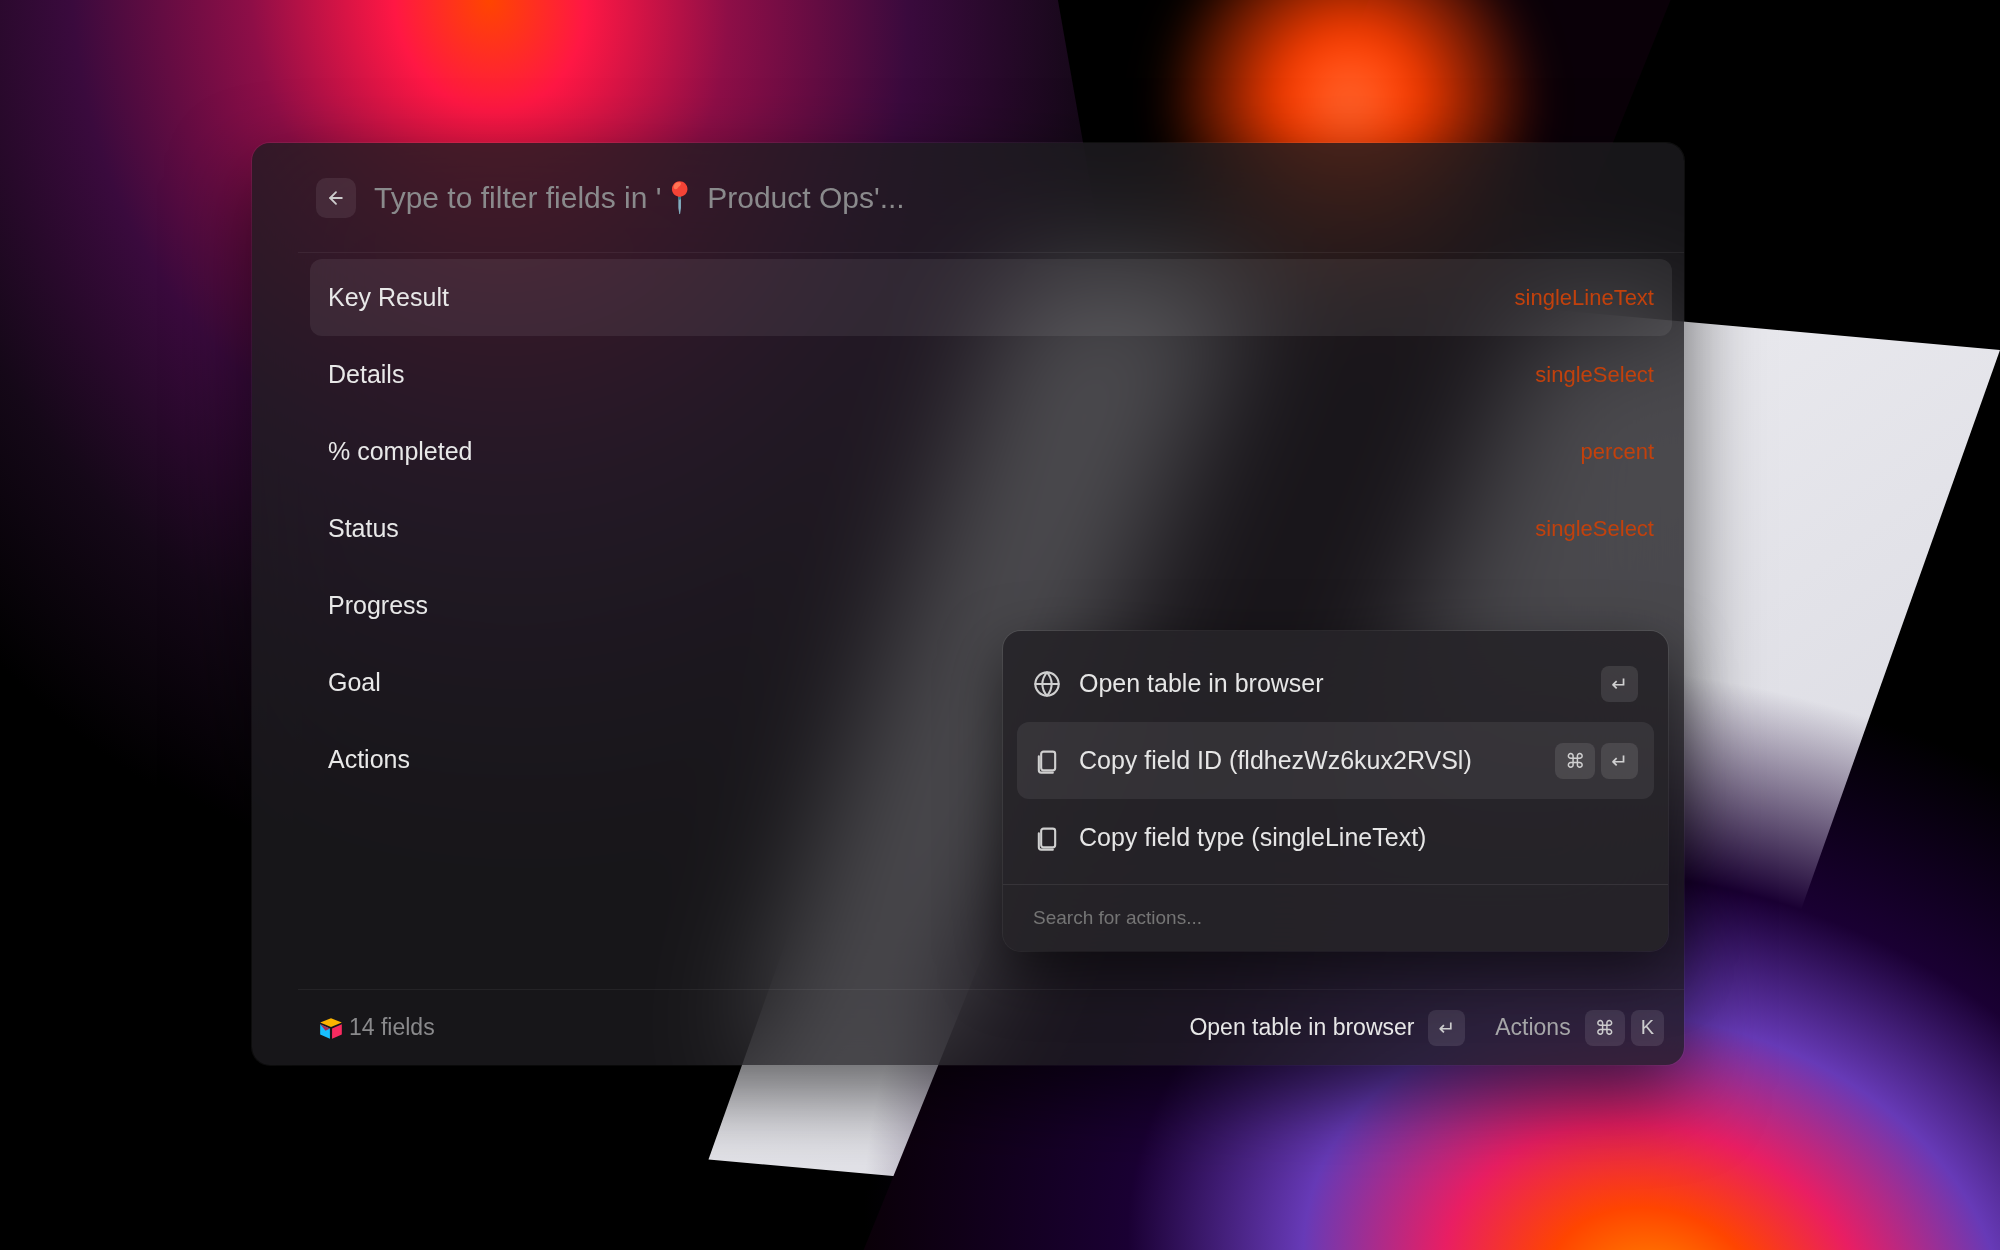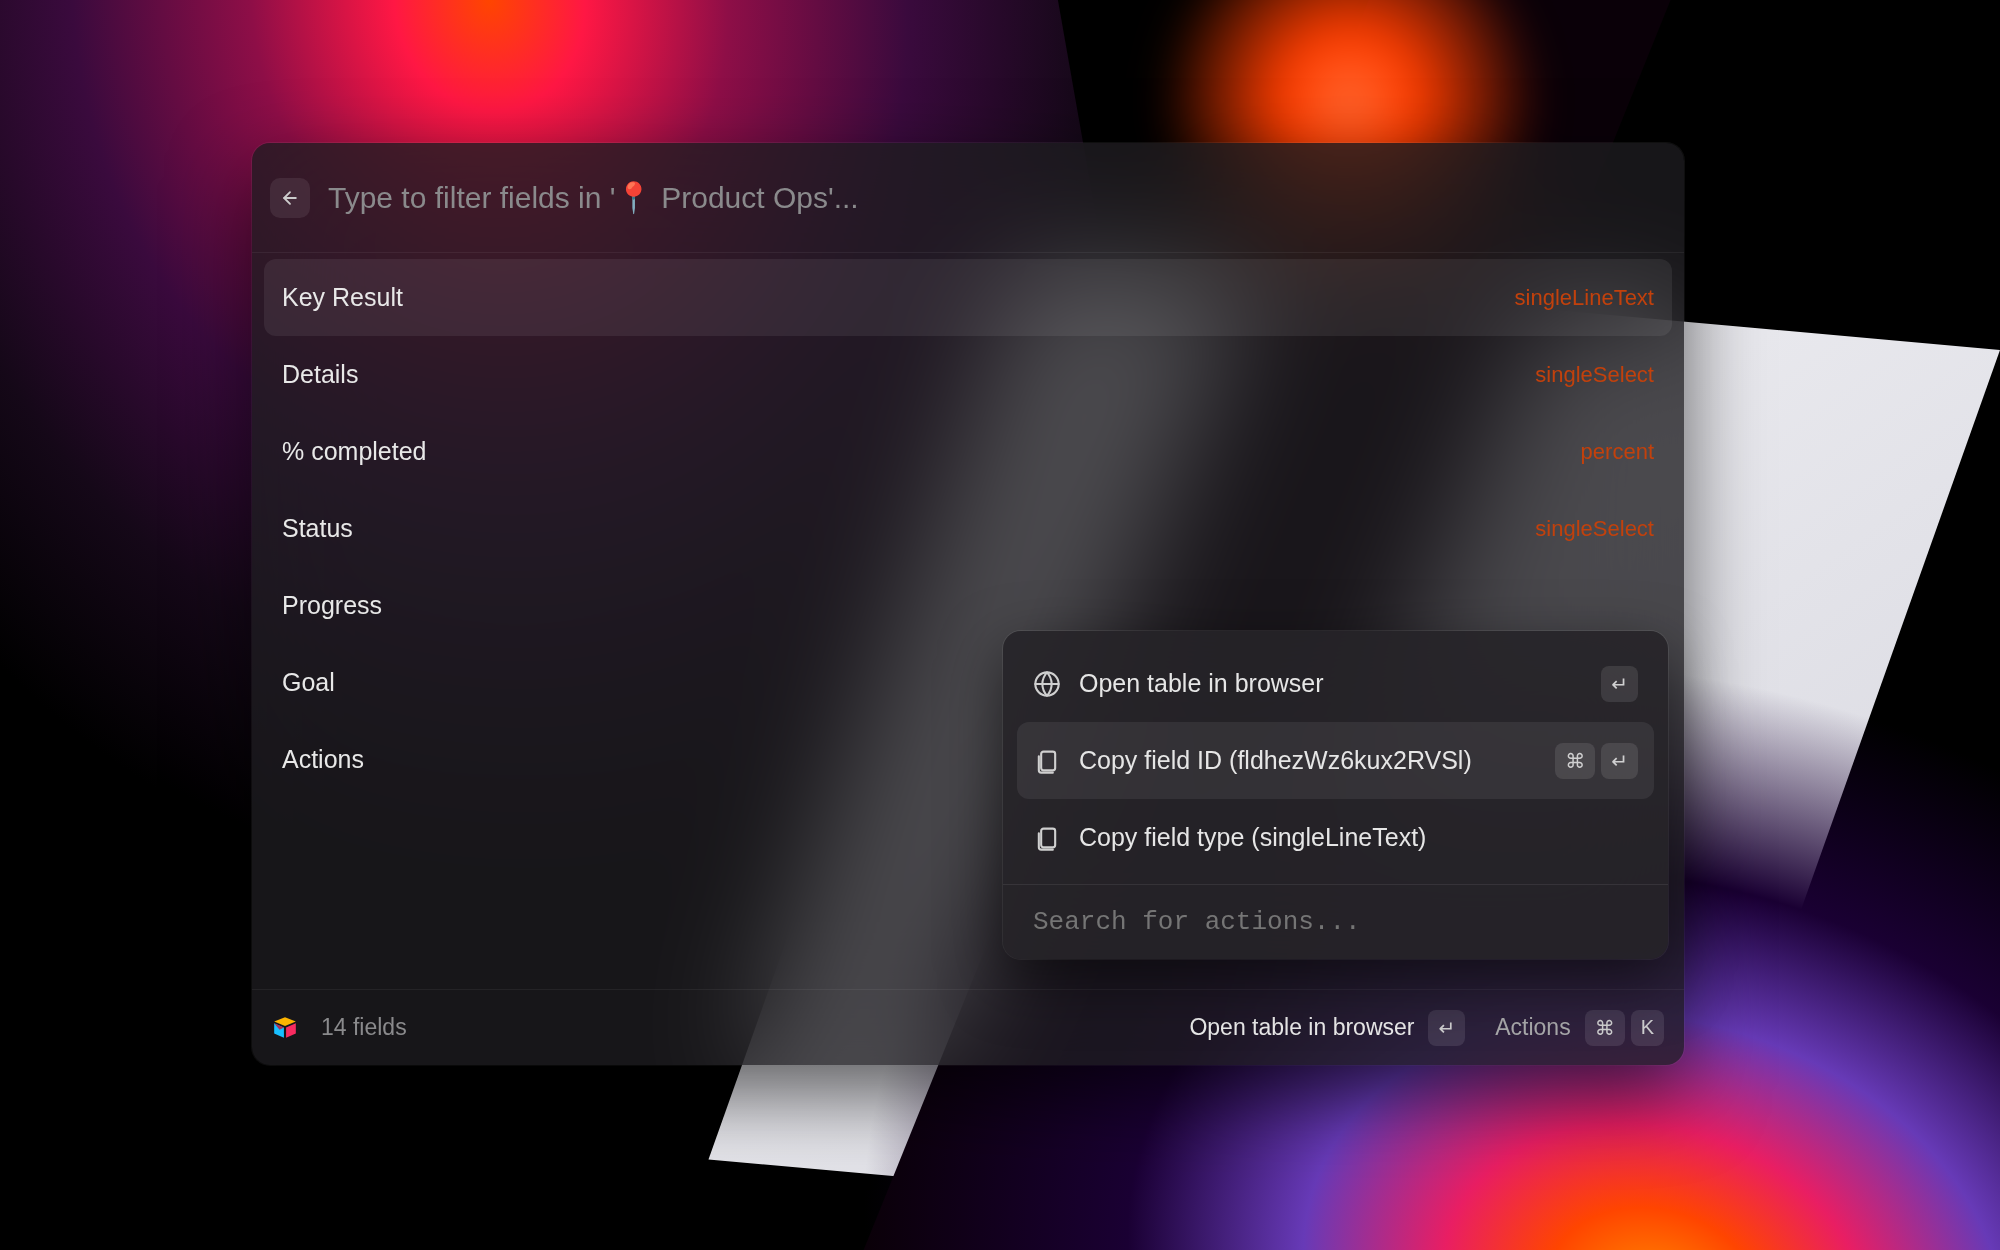--- a/index.html
+++ b/index.html
@@ -88,20 +88,21 @@
       width: 1432px;
       height: 922px;
       background: rgba(30, 28, 32, 0.78);
       backdrop-filter: blur(60px);
       -webkit-backdrop-filter: blur(60px);
       border-radius: 18px;
       box-shadow: 0 30px 80px rgba(0,0,0,0.6), 0 0 0 1px rgba(255,255,255,0.07);
       display: flex;
       flex-direction: column;
       overflow: hidden;
+      padding-left: 46px;
     }
     
     
     .panel-header {
       display: flex;
       align-items: center;
       padding: 16px 18px;
       gap: 18px;
       border-bottom: 1px solid rgba(255,255,255,0.06);
       height: 110px;
@@ -165,22 +166,22 @@
       align-items: center;
       padding: 0 20px;
       height: 76px;
       border-top: 1px solid rgba(255,255,255,0.06);
       gap: 16px;
       font-size: 23px;
     }
     
     .footer-left {
       display: flex;
-      align-items: flex-start;
-      gap: 23px;
+      align-items: flex-end;
+      gap: 5px;
       color: #8a8a8c;
     }
     
     .airtable-logo {
       width: 26px;
       height: 26px;
       position: relative;
     }
     
     .footer-right {
@@ -274,26 +275,25 @@
     }
     
     .actions-divider {
       height: 1px;
       background: rgba(255,255,255,0.08);
       margin: 8px -14px;
     }
     
     .actions-search {
       padding: 14px 16px 8px 16px;
-      font-size: 26px;
+      font-size: 19px;
       color: #a16207;
       background: transparent;
       border: none;
       outline: none;
-      font-family: Liberation Mono, monospace;
     }
 
   </style>
 </head>
 <body>
 
 <div class="wallpaper">
   <div class="wallpaper-light"></div>
   <div class="wallpaper-dark-stripe"></div>
   <div class="wallpaper-glow-top"></div>

